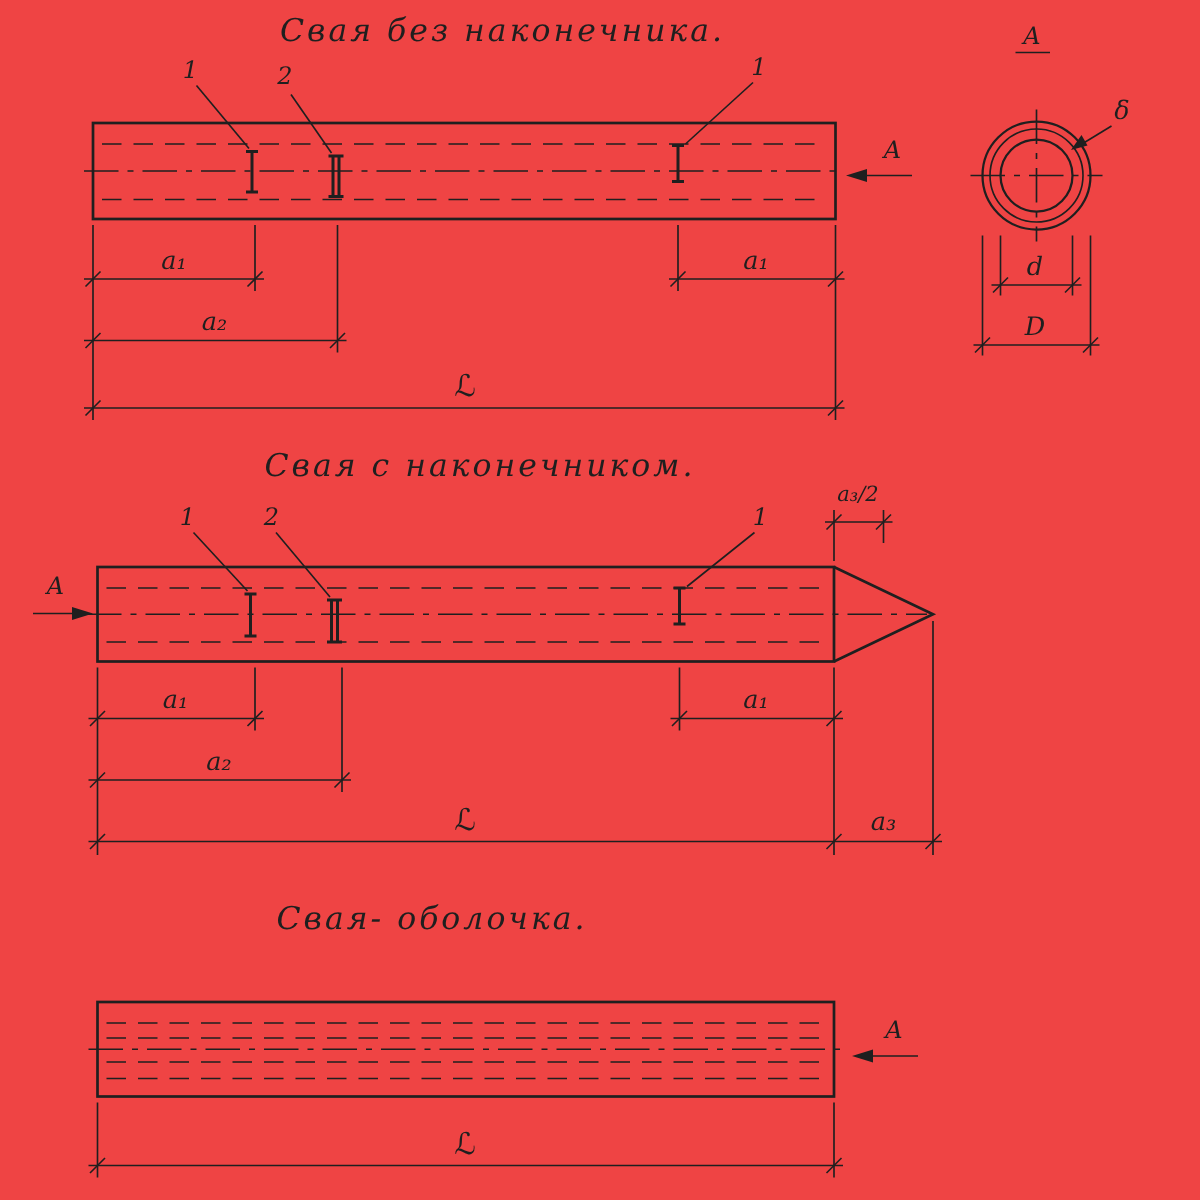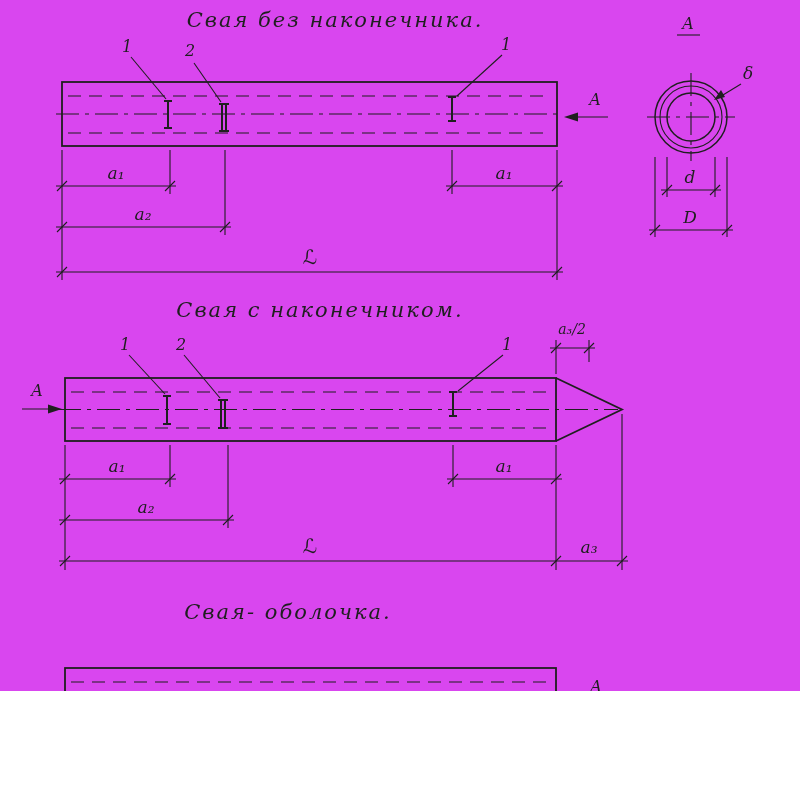--- a/index.html
+++ b/index.html
@@ -1,16 +1,16 @@
 <!DOCTYPE html>
 <html><head>
 <meta charset="utf-8">
 <style>
   html,body{margin:0;padding:0;background:#ffffff;}
-  .sheet{width:800px;height:691px;position:relative;background:#d946ef;}
+  .sheet{width:800px;height:800px;position:relative;background:#ef4444;}
   svg{display:block;}
   text{fill:#1f1f1f;font-family:"DejaVu Serif","DejaVu Sans",serif;font-style:italic;}
   .t-title{font-size:21px;letter-spacing:2px;}
   .t-label{font-size:16px;}
   .t-dim{font-size:17px;}
   .t-dim-sm{font-size:14px;}
   .t-script{font-size:20px;}
   .outline{fill:none;stroke:#1f1f1f;stroke-width:1.8;}
   .med{fill:none;stroke:#1f1f1f;stroke-width:1.5;}
   .thin{fill:none;stroke:#1f1f1f;stroke-width:1.1;}

